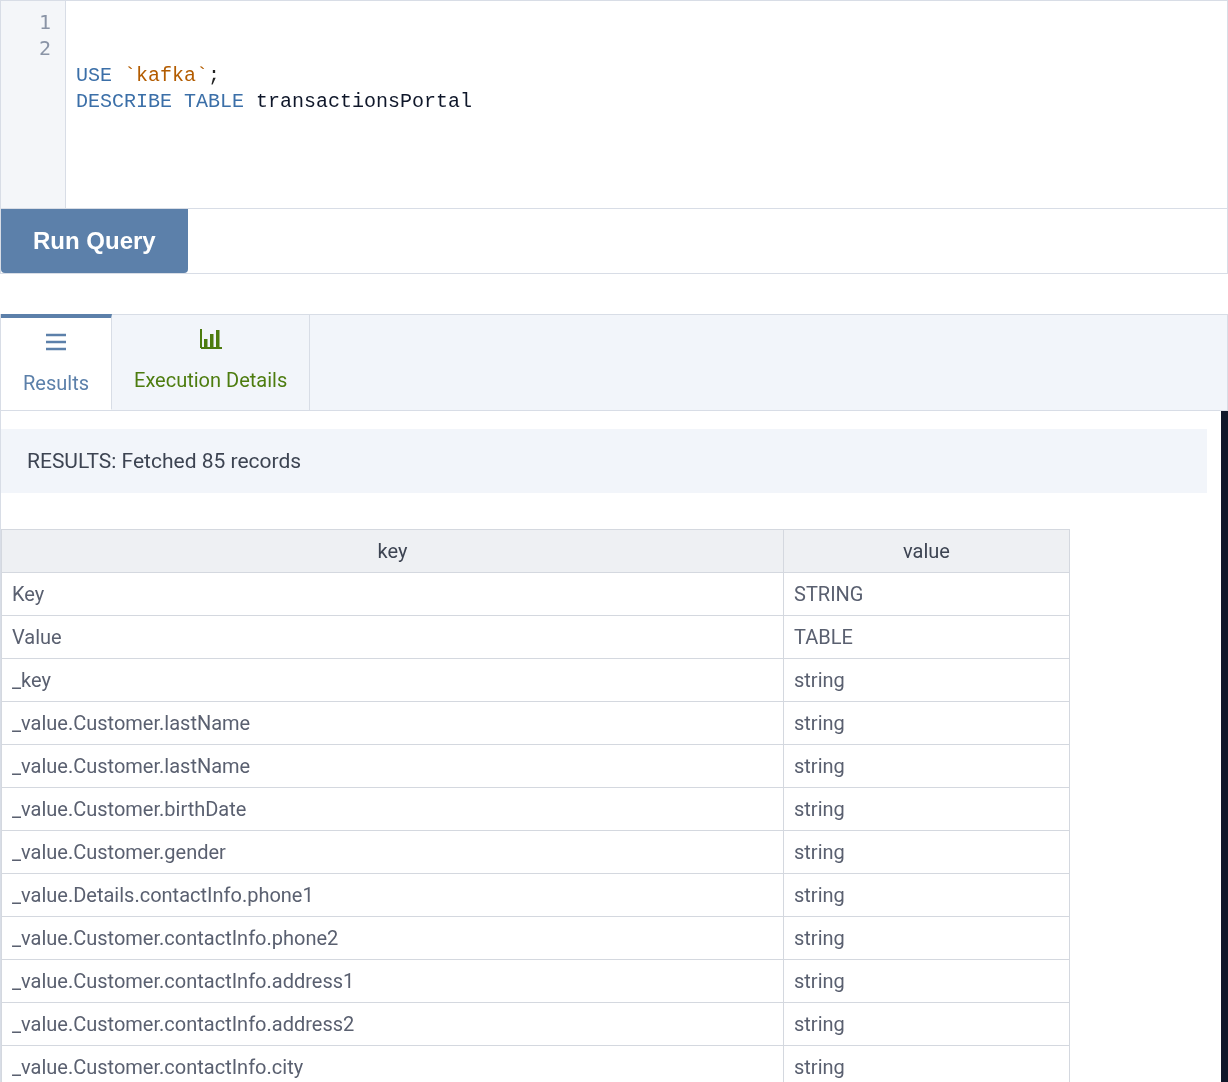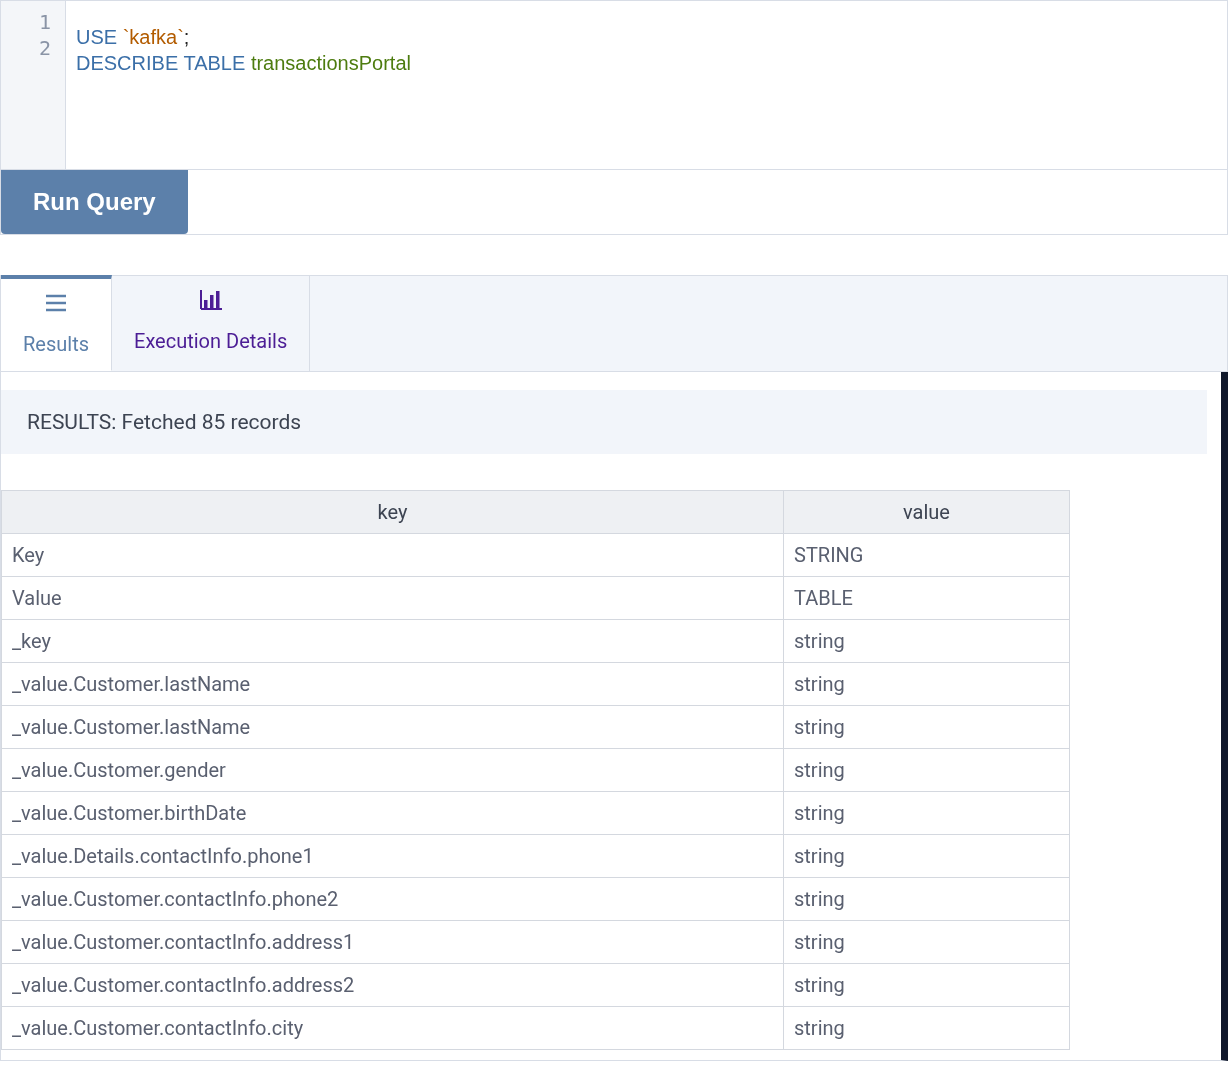--- a/index.html
+++ b/index.html
@@ -24,30 +24,31 @@
     text-align: right;
     color: #8a94a6;
     font-family: Consolas, Menlo, Monaco, monospace;
     font-size: 20px;
     width: 65px;
     user-select: none;
   }
   .gutter .ln { padding: 0 14px 0 0; line-height: 26px; }
   .code {
     padding: 23px 10px;
-    font-family: Liberation Sans, sans-serif;
+    font-family: Liberation Mono, monospace;
     font-size: 20px;
     line-height: 26px;
     color: #222;
     white-space: pre;
     flex: 1;
+    margin-top: 39px;
   }
   .kw { color: #3b6fa8; }
   .bt { color: #b35c00; }
-  .ident { color: #4d7c0f; }
+  .ident { color: #0f172a; }
   .semi { color: #222; }
   .editor-spacer { height: 70px; }
 
   
   .toolbar {
     border-left: 1px solid #d8dde6;
     border-right: 1px solid #d8dde6;
     border-bottom: 1px solid #d8dde6;
     padding: 0;
     background: #fff;
@@ -84,21 +85,21 @@
     border-right: 1px solid #d8dde6;
     flex-direction: column;
   }
   .tab.active {
     background: #fff;
     border-top: 4px solid #5c80aa;
     margin-top: -1px;
     border-bottom: 1px solid #fff;
     position: relative;
   }
-  .tab.inactive { color: #4c1d95; }
+  .tab.inactive { color: #4d7c0f; }
   .tab svg { width: 22px; height: 20px; fill: none; stroke: currentColor; stroke-width: 2; }
   .tab .bars-icon line { stroke: currentColor; stroke-width: 2.5; }
   .tab .chart-icon rect { fill: currentColor; stroke: none; }
   .tab .chart-icon line.axis { stroke: currentColor; }
 
   
   .panel {
     border-left: 1px solid #d8dde6;
     border-right: 7px solid #0f172a;
     border-bottom: 1px solid #d8dde6;
@@ -206,25 +207,25 @@
           </tr>
           <tr>
             <td>_value.Customer.lastName</td>
             <td>string</td>
           </tr>
           <tr>
             <td>_value.Customer.lastName</td>
             <td>string</td>
           </tr>
           <tr>
+            <td>_value.Customer.birthDate</td>
+            <td>string</td>
+          </tr>
+          <tr>
             <td>_value.Customer.gender</td>
-            <td>string</td>
-          </tr>
-          <tr>
-            <td>_value.Customer.birthDate</td>
             <td>string</td>
           </tr>
           <tr>
             <td>_value.Details.contactInfo.phone1</td>
             <td>string</td>
           </tr>
           <tr>
             <td>_value.Customer.contactInfo.phone2</td>
             <td>string</td>
           </tr>

